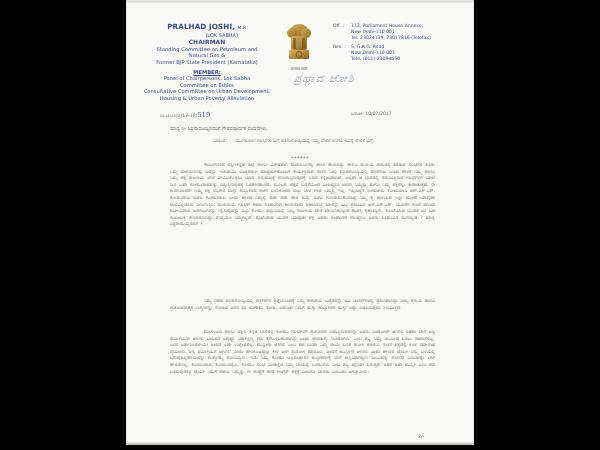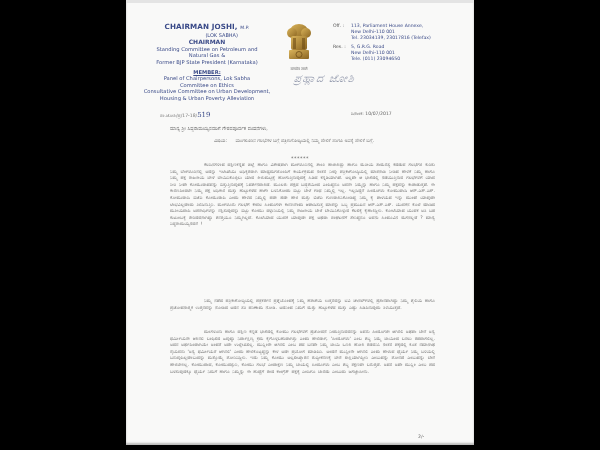--- a/index.html
+++ b/index.html
@@ -31,21 +31,21 @@
   .p2 { top:298px; }
   .p3 { top:329px; }
   .pagenum { position:absolute; left:292px; top:434px; font-size:4.6px; color:#666; }
 </style>
 </head>
 <body>
 
 <div class="page">
 
   <div class="lh-left">
-    <div class="name"><span>CHAIRMAN JOSHI,</span> <small>M.P.</small></div>
+    <div class="name"><span>PRALHAD JOSHI,</span> <small>M.P.</small></div>
     <div class="sub">(LOK SABHA)</div>
     <div class="bold" style="margin-top:1px;">CHAIRMAN</div>
     <div>Standing Committee on Petroleum and</div>
     <div>Natural Gas &amp;</div>
     <div>Former BJP State President (Karnataka)</div>
     <div class="u" style="margin-top:3px;">MEMBER:</div>
     <div>Panel of Chairpersons, Lok Sabha</div>
     <div>Committee on Ethics</div>
     <div>Consultative Committee on Urban Development,</div>
     <div>Housing &amp; Urban Poverty Alleviation</div>

